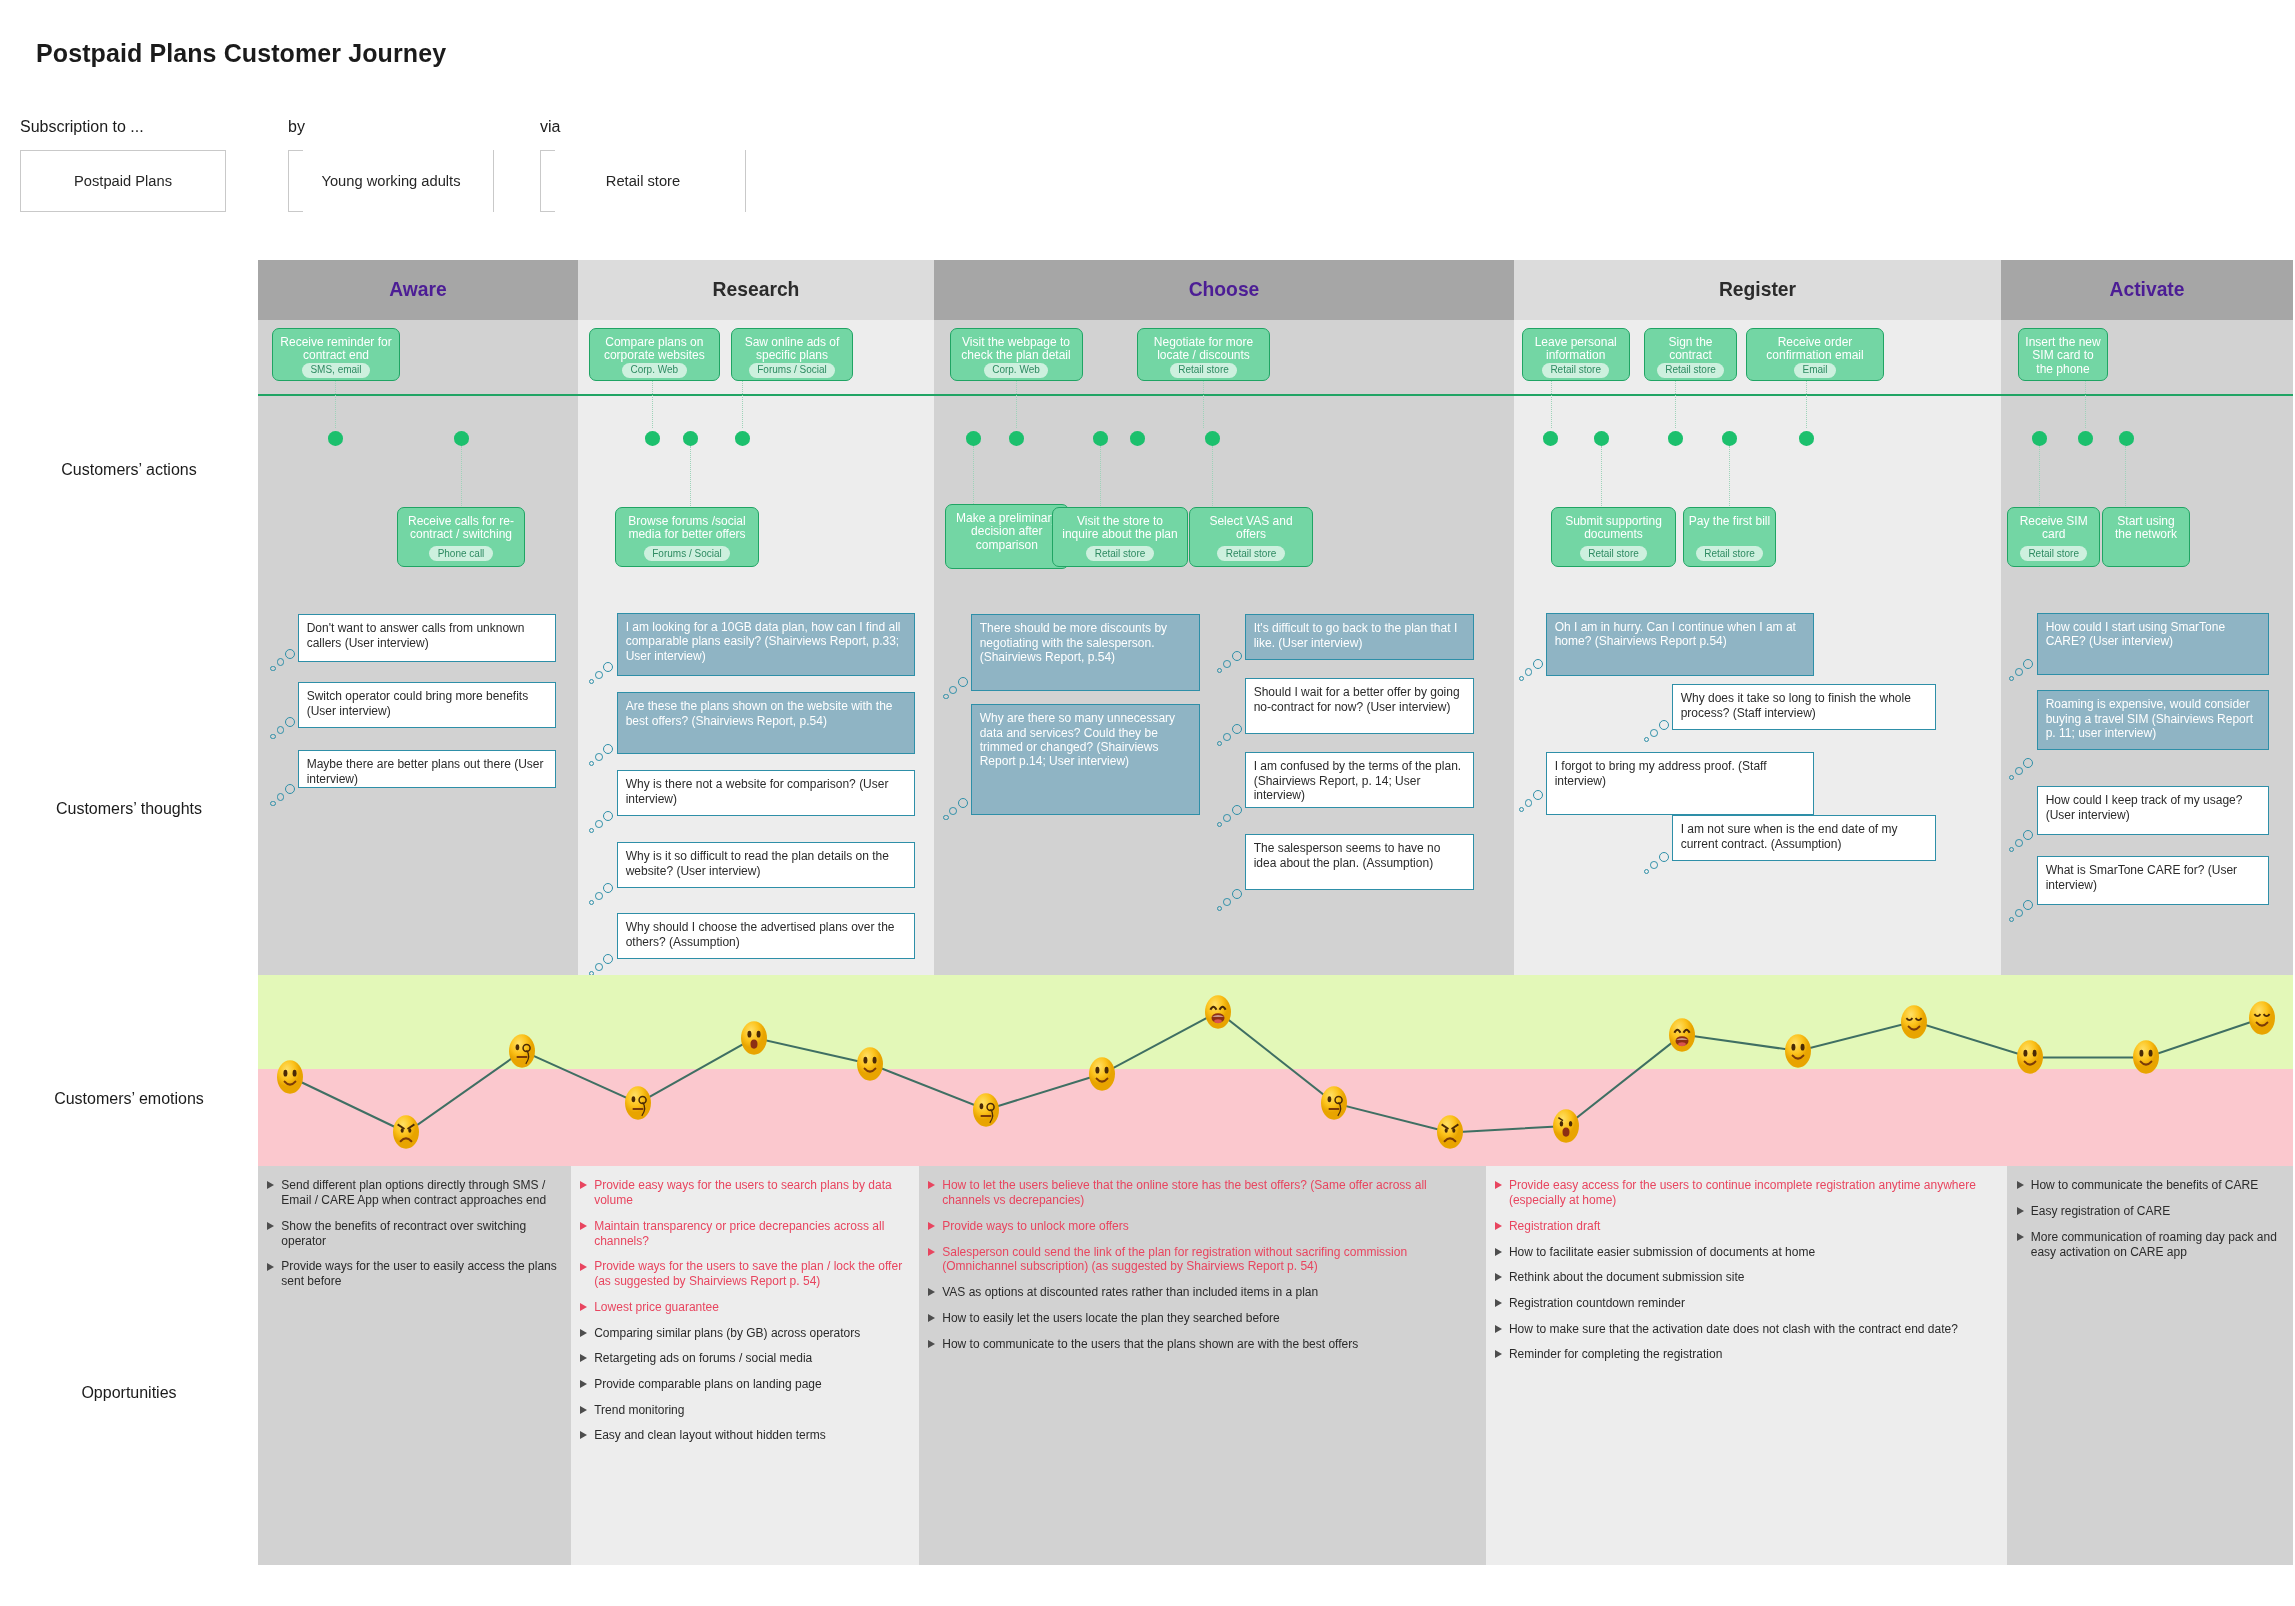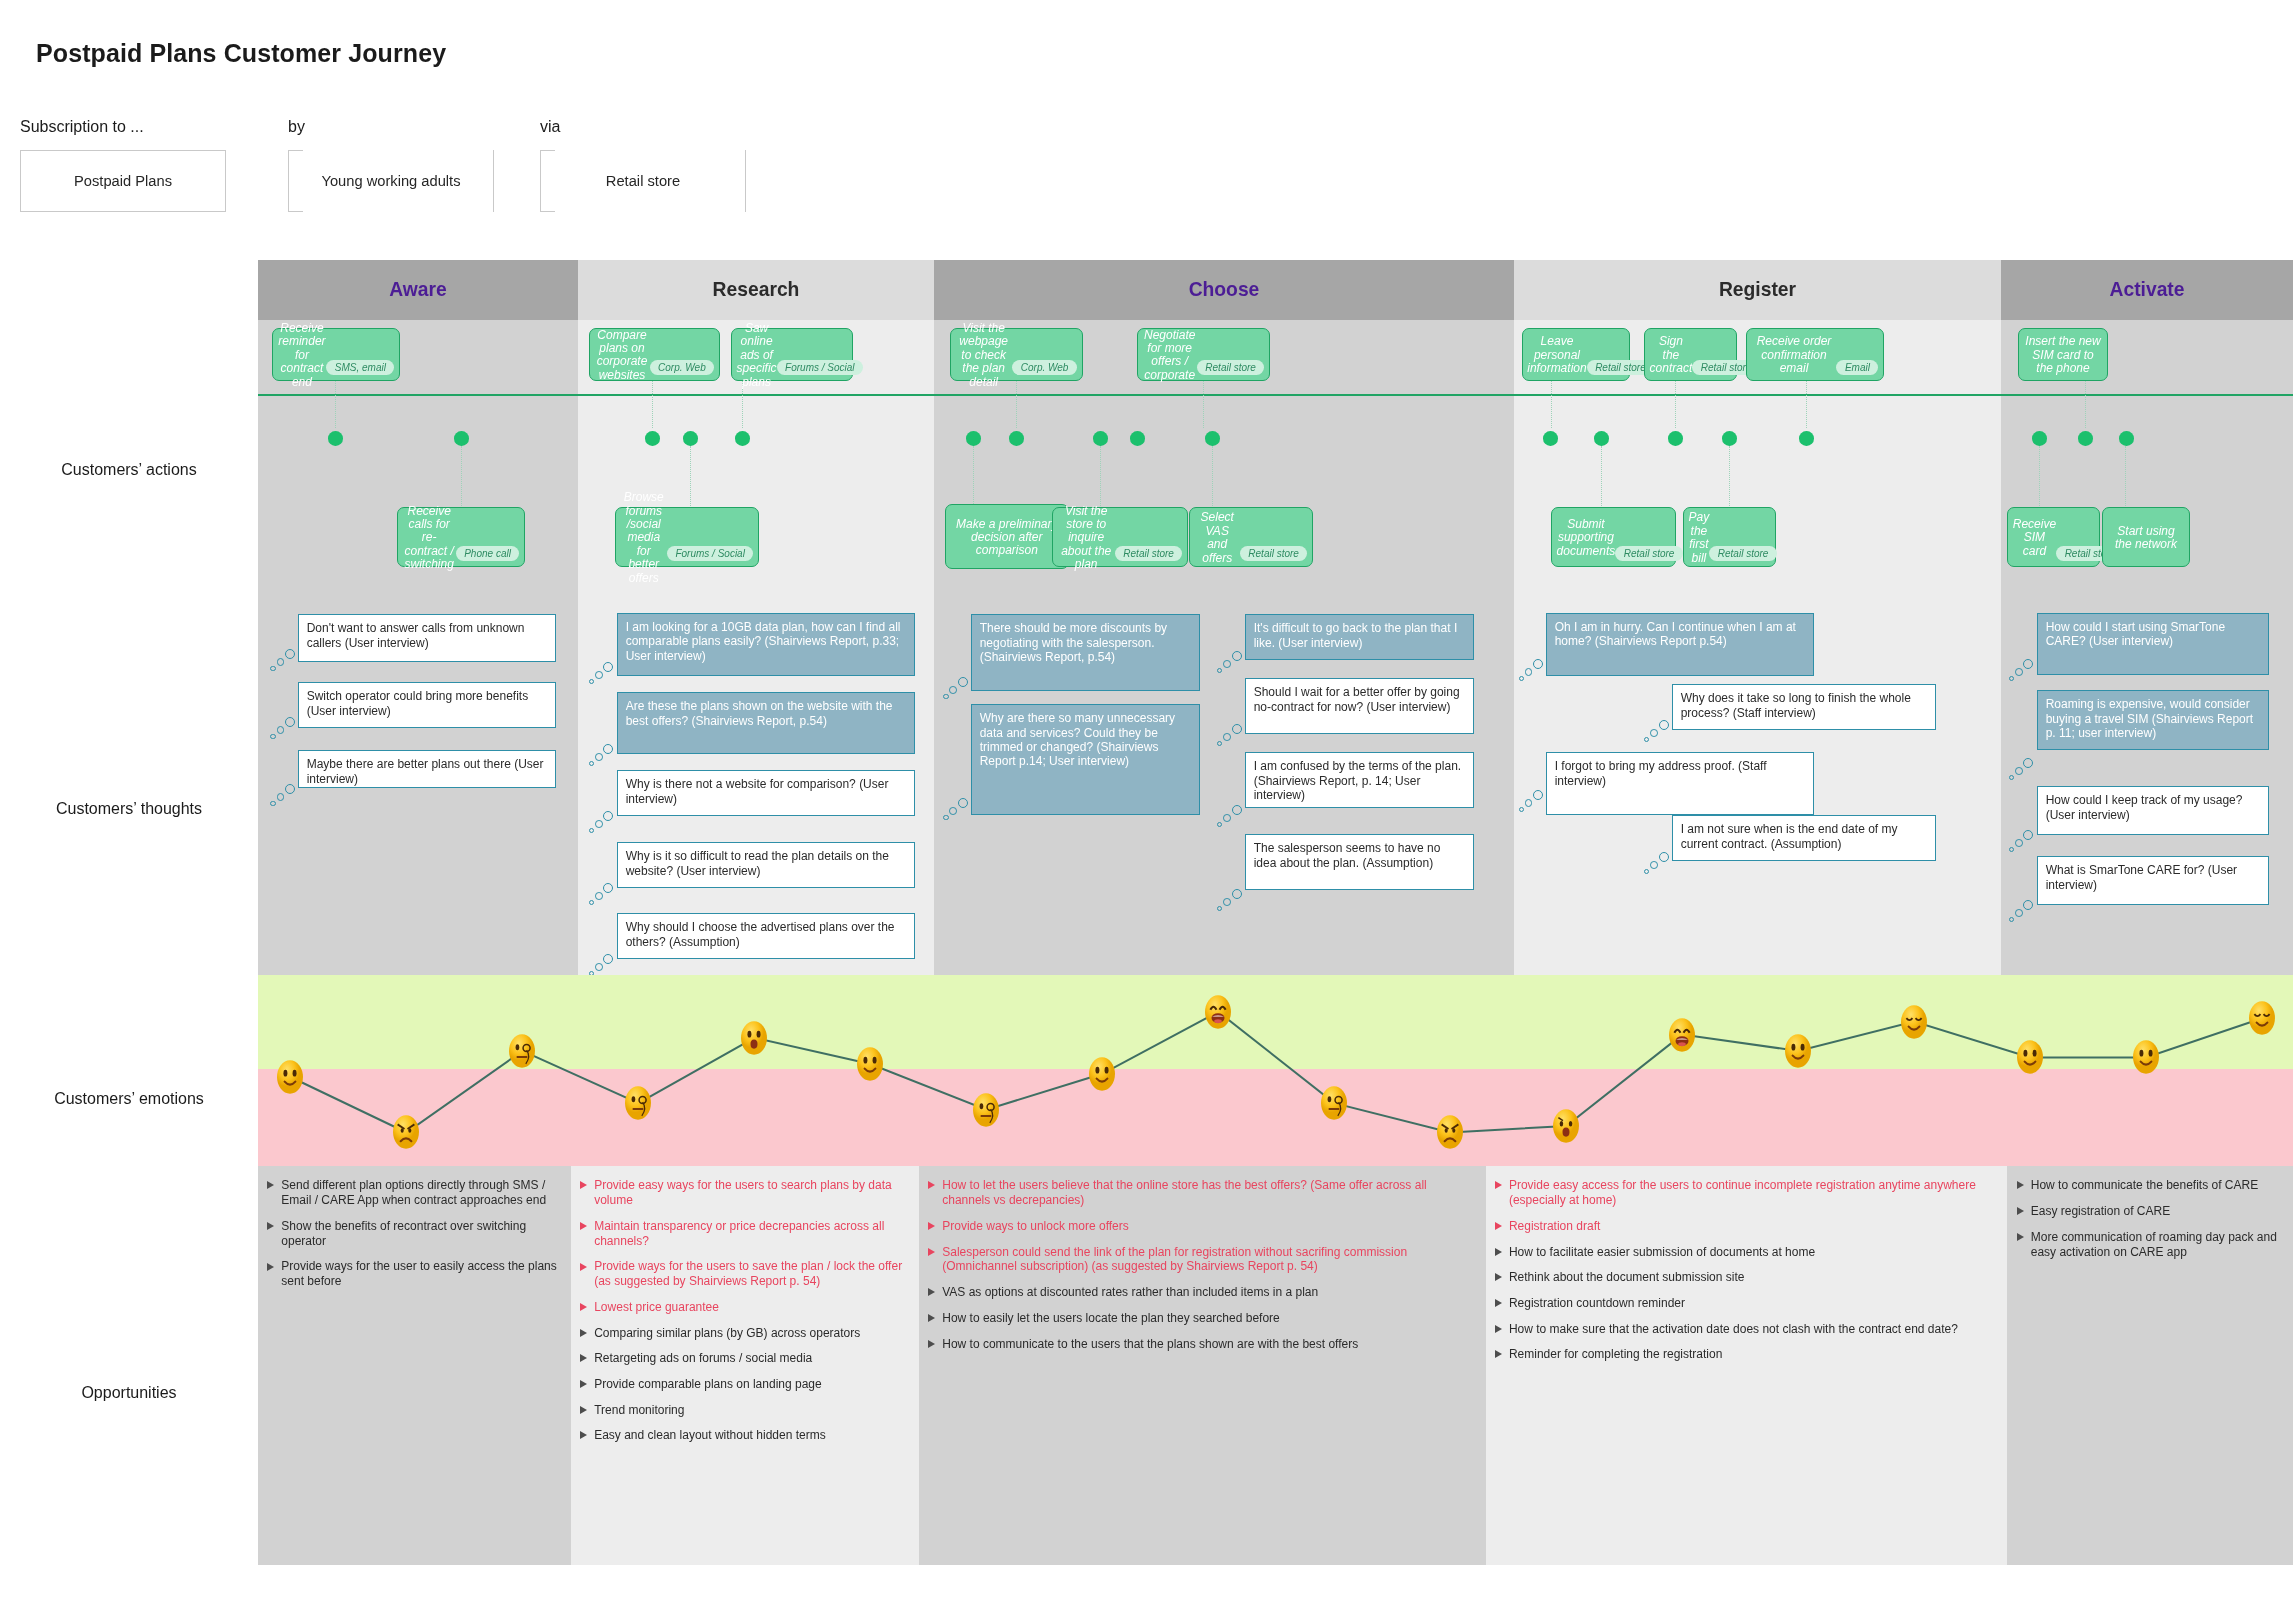--- a/index.html
+++ b/index.html
@@ -61,21 +61,21 @@
   .act-card {
     position: absolute;
     background: #73d6a4;
     border: 1.9px solid #20a464;
     border-radius: 7px;
     color: #ffffff;
     font-size: 12px; line-height: 1.12;
     text-align: center;
     padding: 7px 4.6px 4.6px;
     z-index: 3;
-    display: flex; align-items: center; justify-content: flex-start; font-style: italic;
+    display: flex; flex-direction: column; align-items: center; justify-content: flex-start;
   }
   .act-card .chan {
     margin-top: auto;
     background: #cdf0de; color: #2e8b62;
     border-radius: 8.5px; font-size: 10px;
     padding: 1.5px 8.5px 2.3px; white-space: nowrap;
   }
   .act-card.top { top: 7.7px; height: 53px; }
   .act-card.bot { top: 187px; height: 60px; }
   .act-card.tall { top: 184px; height: 65px; }
@@ -224,21 +224,21 @@
         <span class="chan">Forums / Social</span>
       </div>
     </div>
 
     <div class="actions-col ac-dark" style="width:580px;">
       <div class="act-card top" style="left:15.5px; width:133px;">
         <span>Visit the webpage to check the plan detail</span>
         <span class="chan">Corp. Web</span>
       </div>
       <div class="act-card top" style="left:203px; width:133px;">
-        <span>Negotiate for more offers / corporate</span>
+        <span>Negotiate for more locate / discounts</span>
         <span class="chan">Retail store</span>
       </div>
       <div class="leader" style="left:82px; top:60px; height:48px;"></div>
       <div class="leader" style="left:269px; top:60px; height:48px;"></div>
       <div class="dot" style="left:32px;"></div>
       <div class="dot" style="left:75px;"></div>
       <div class="dot" style="left:159px;"></div>
       <div class="dot" style="left:196px;"></div>
       <div class="dot" style="left:271px;"></div>
       <div class="leader" style="left:39px;  top:126px; height:62px;"></div>

